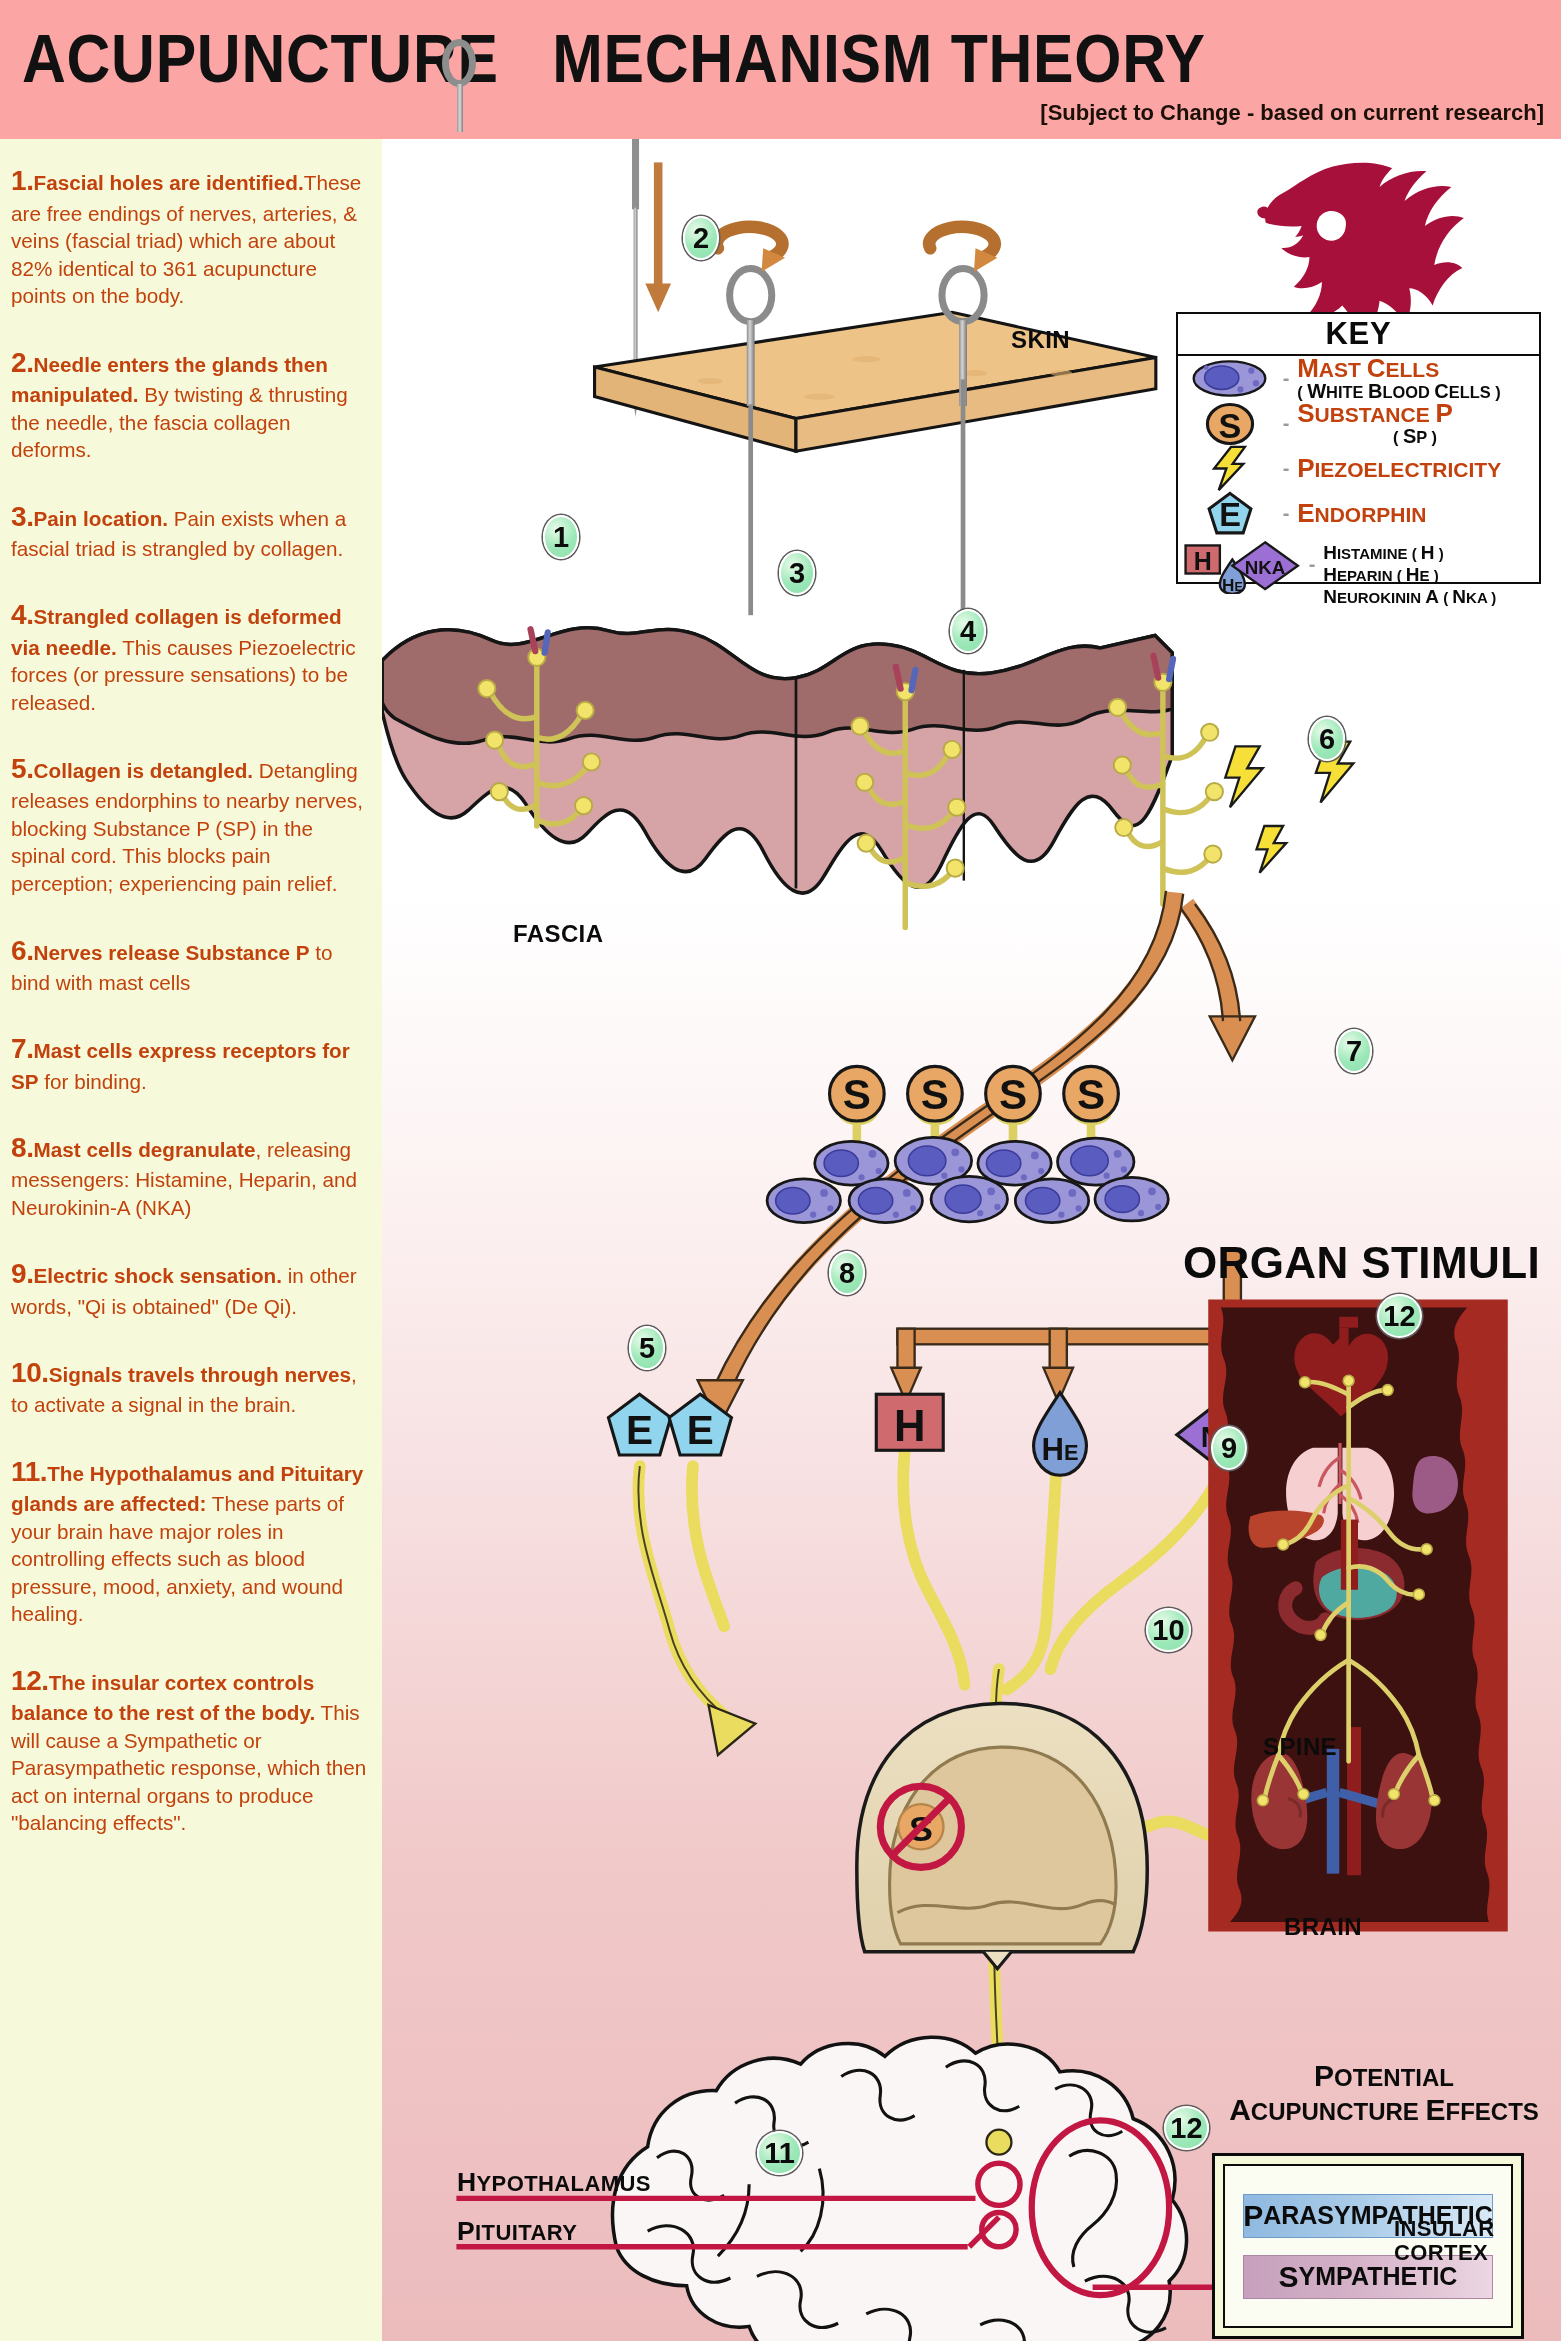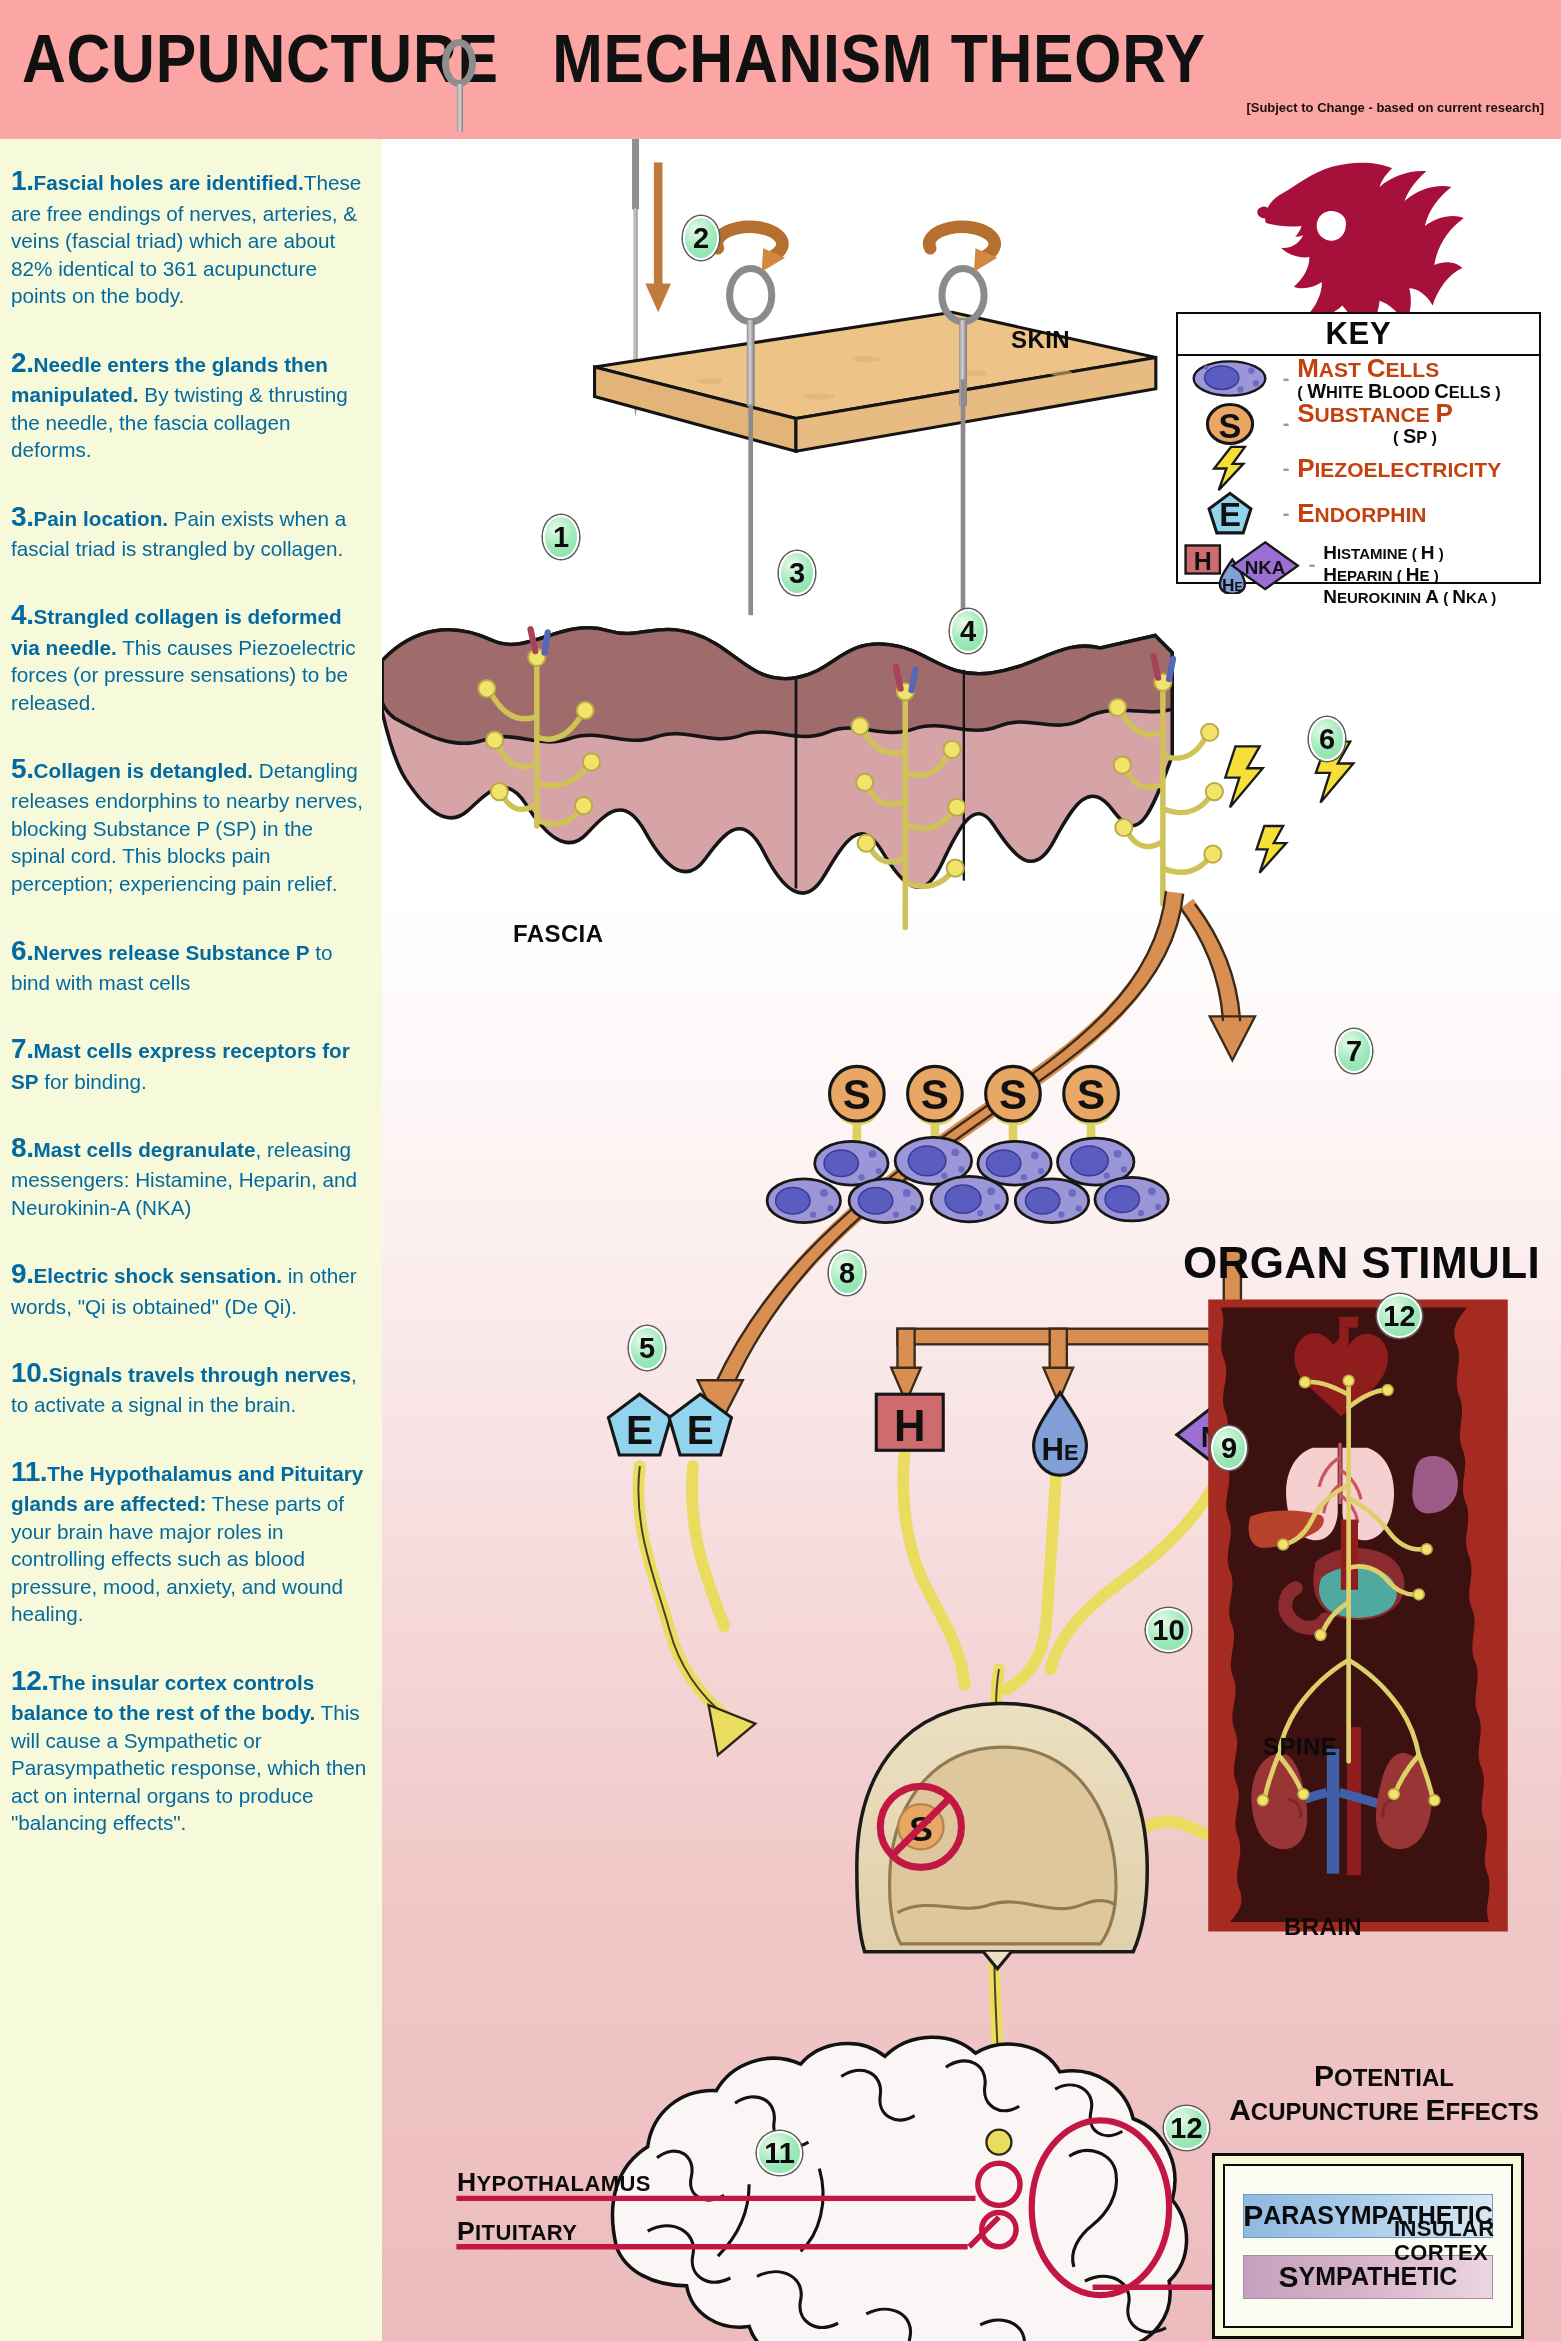--- a/index.html
+++ b/index.html
@@ -27,31 +27,31 @@
     position: absolute; left: 442px; top: 39px;
     width: 34px; height: 48px; border: 7px solid #8d8d8d;
     border-radius: 50%; background: transparent;
   }
   #header-needle-shaft {
     position: absolute; left: 457px; top: 84px; width: 5.5px; height: 48px;
     background: linear-gradient(to right,#9b9b9b,#d9d9d9,#7d7d7d);
   }
   #header-subtitle {
     position: absolute; right: 17px; top: 100px;
-    font-size: 13px; font-weight: 600; color: #1a1008;
+    font-size: 22px; font-weight: 600; color: #1a1008;
     white-space: nowrap;
   }
 
   
   #sidebar {
     position: absolute; left: 0; top: 139px; width: 382px; height: 2203px;
     background: #f6fada; padding: 23.4px 14px 0 11px;
   }
   .step {
-    font-size: 20.7px; line-height: 1.33; color: #0369a1;
+    font-size: 20.7px; line-height: 1.33; color: #c2410c;
     margin-bottom: 34px;
   }
   .step .num {
     font-size: 28px; font-weight: 700; letter-spacing: -0.4px;
   }
   .step b { font-weight: 700; }
 
   
   #main {
     position: absolute; left: 382px; top: 139px; width: 1180px; height: 2203px;

